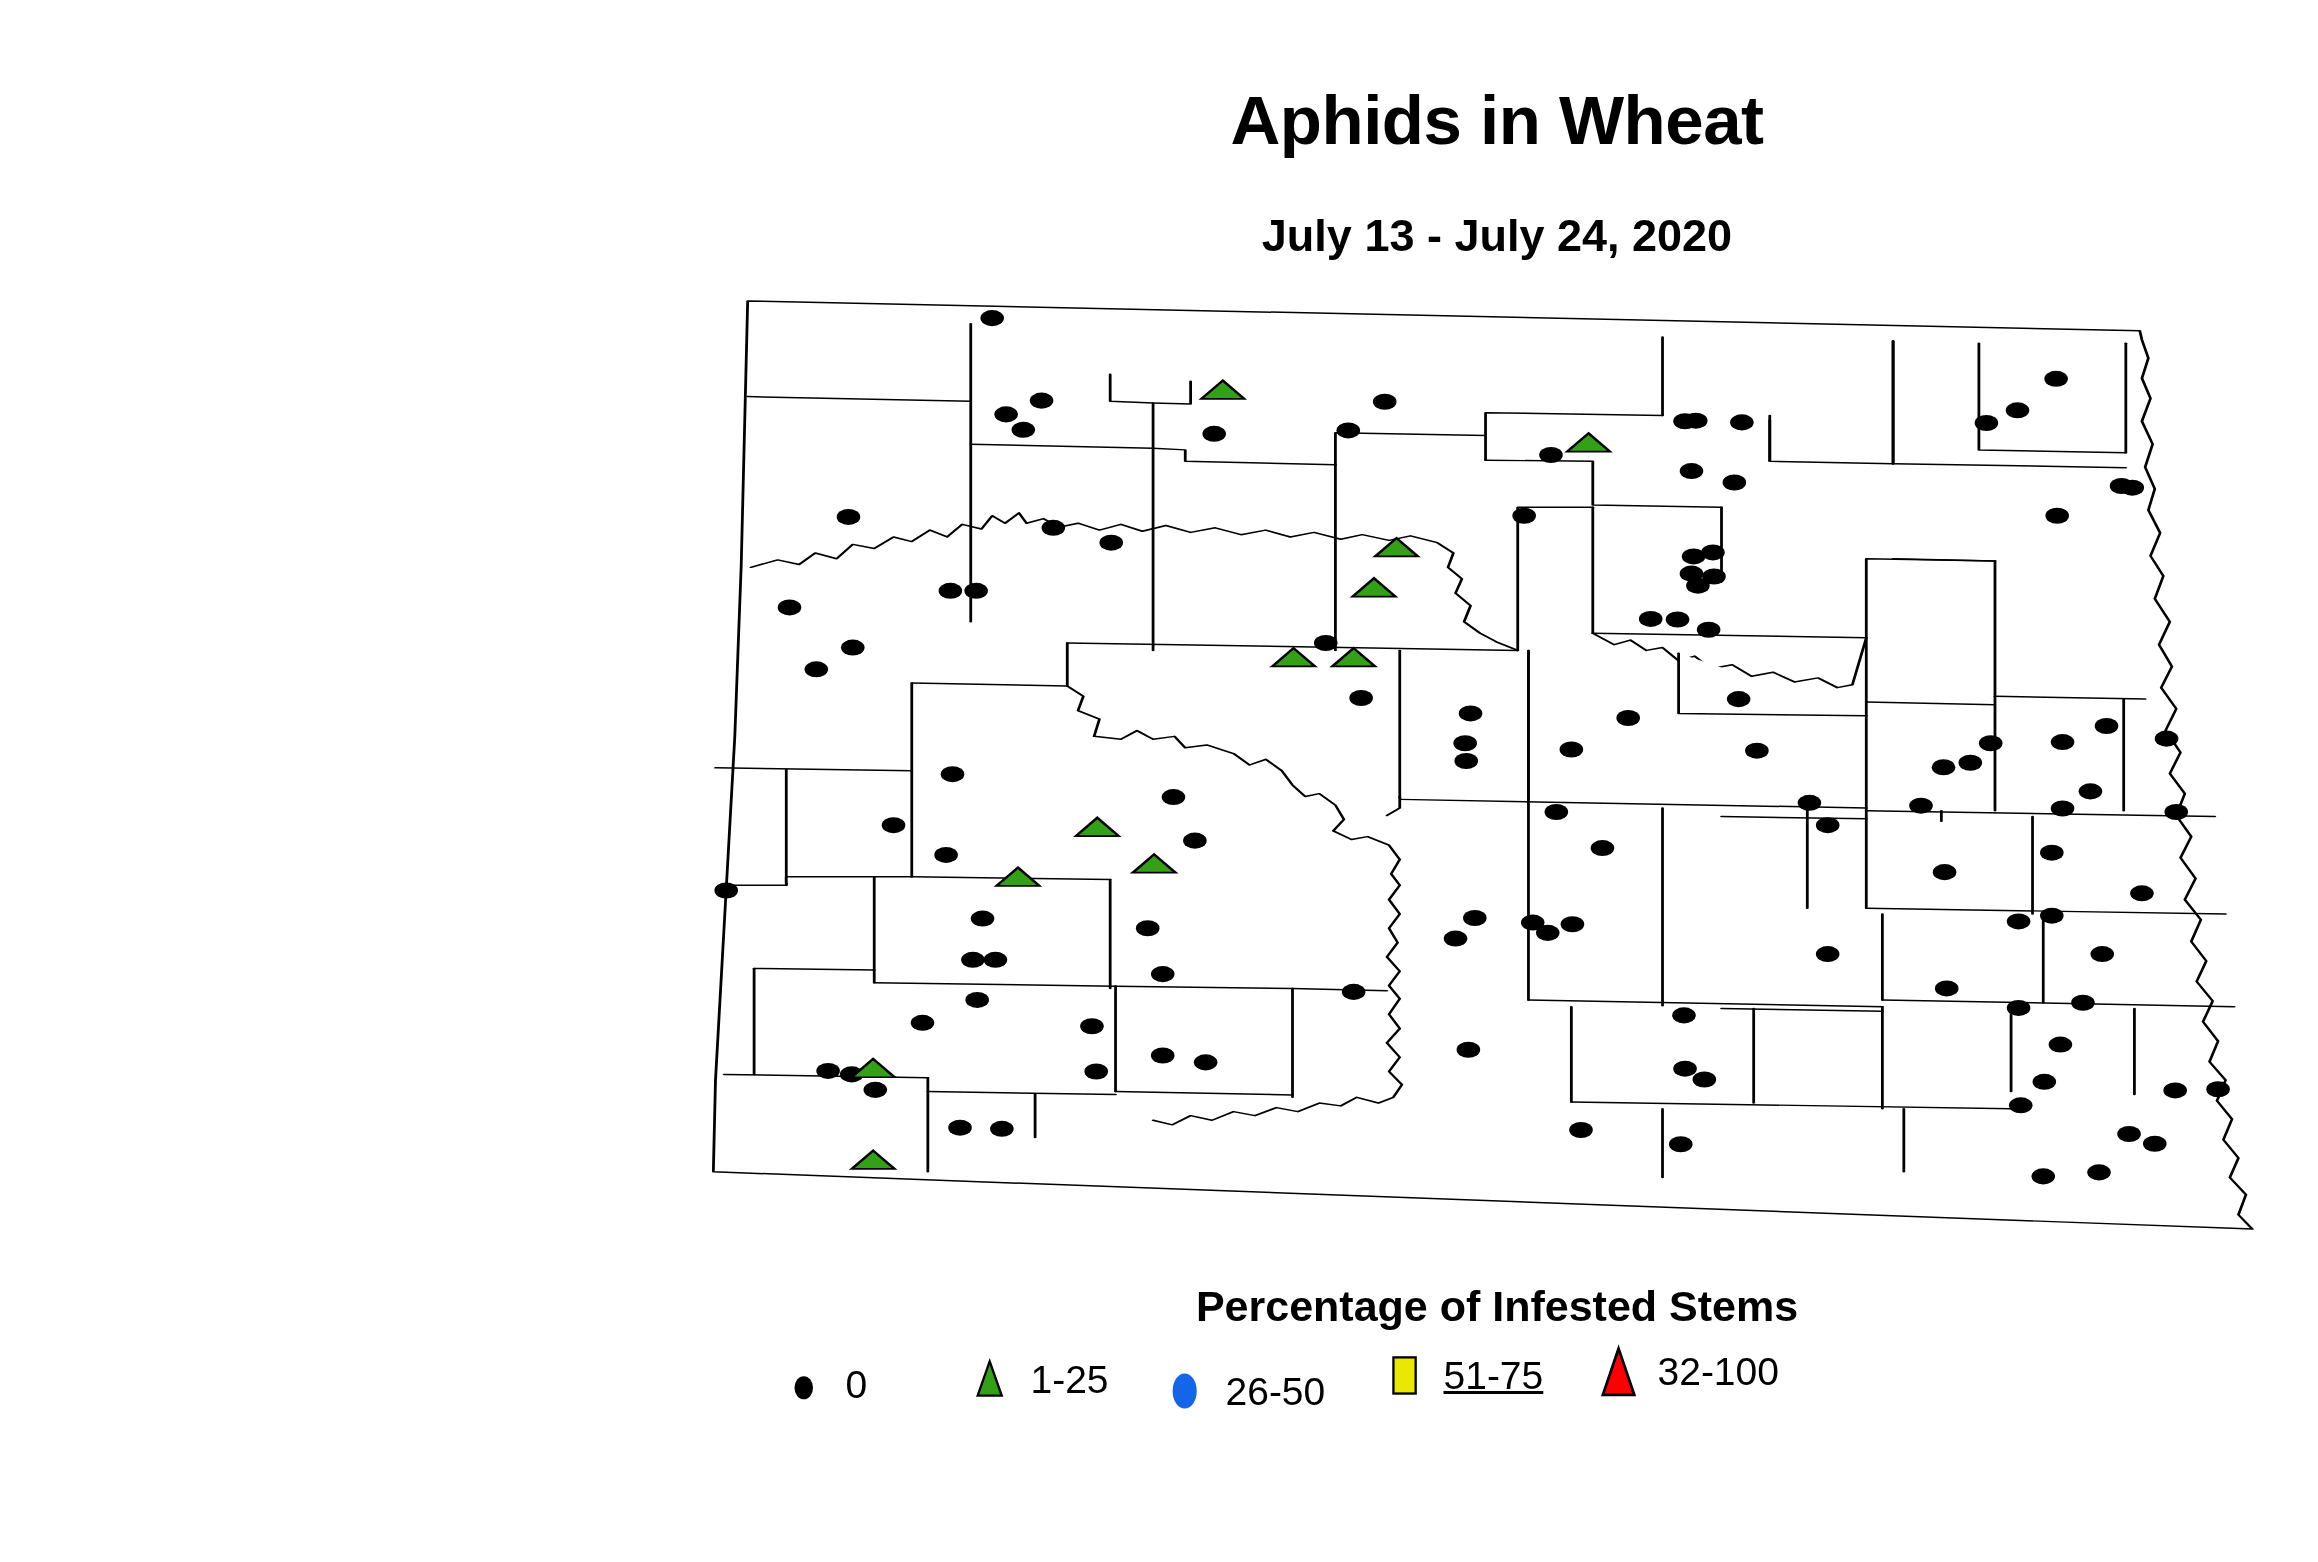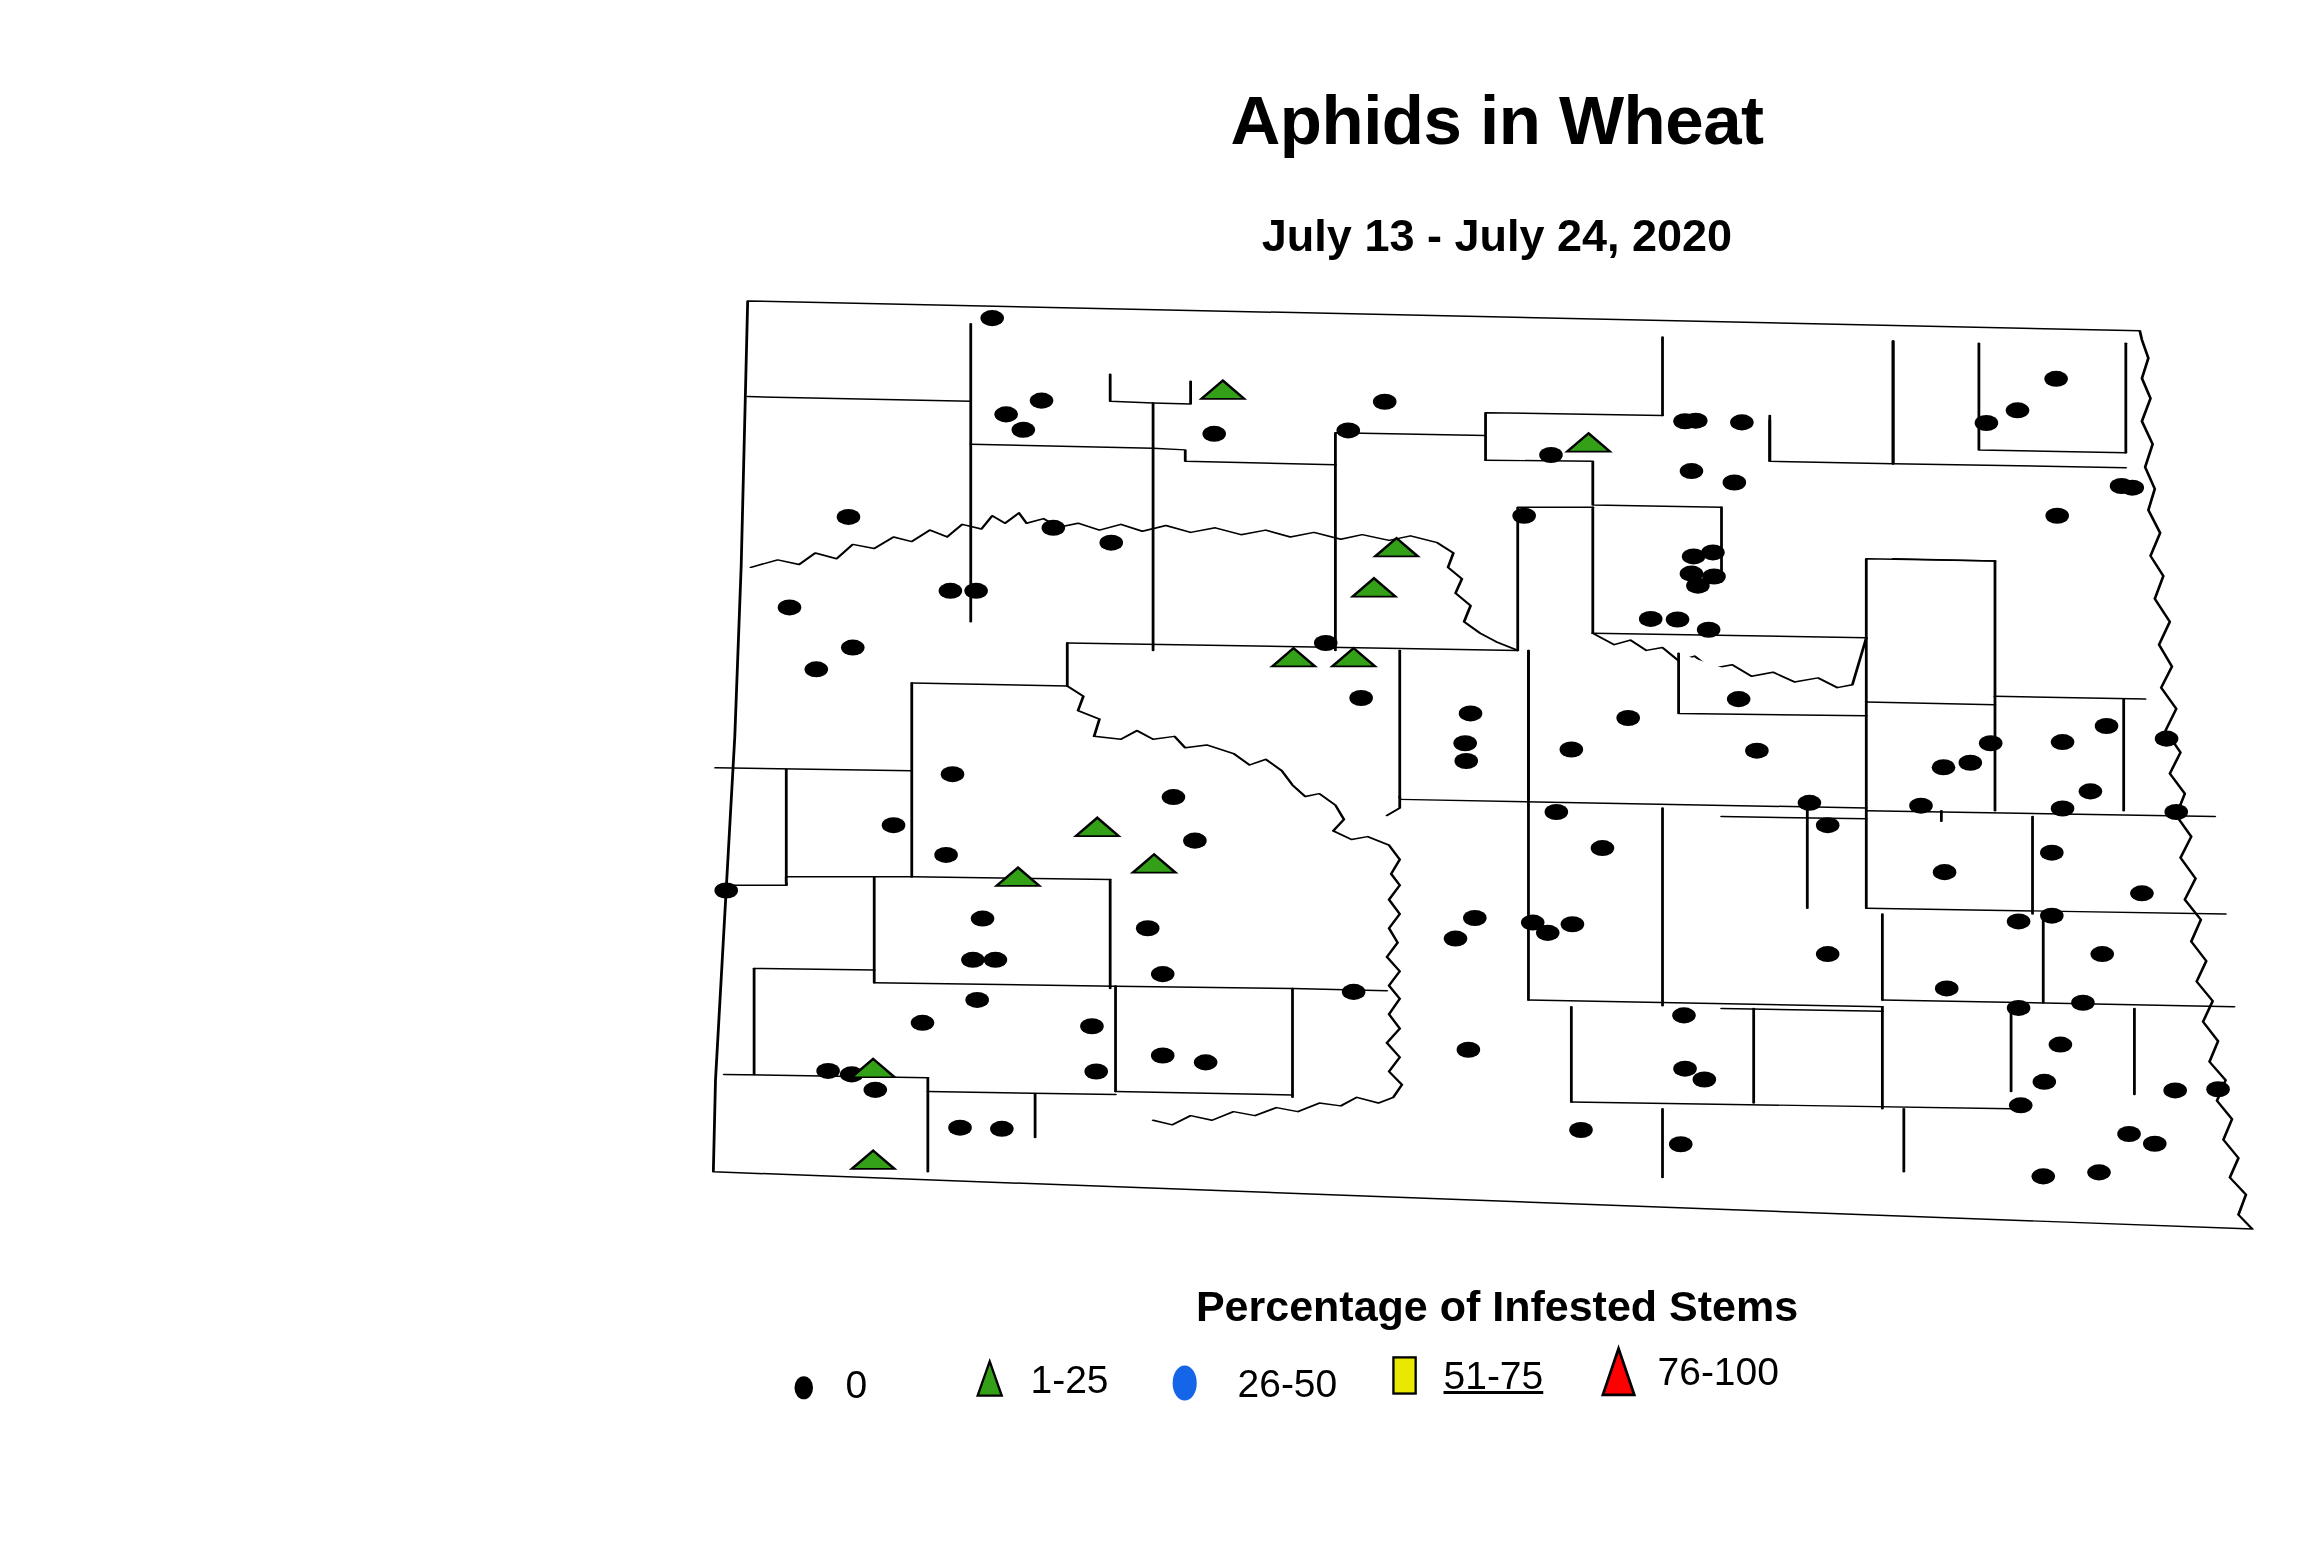--- a/index.html
+++ b/index.html
@@ -17,21 +17,21 @@
 
   #legend{position:absolute;left:0px;top:1285px;width:2994px;}
   #legend-title{width:2994px;text-align:center;font-size:43px;font-weight:bold;line-height:1;}
   #legend-items{position:absolute;left:788px;top:59px;width:1484px;height:70px;}
   .legend-item{position:absolute;height:70px;display:flex;align-items:center;}
   .legend-sym{width:51px;height:56px;position:relative;flex:0 0 51px;}
   .legend-sym svg{position:absolute;left:0;top:0;}
   .legend-label{font-size:39px;line-height:1;white-space:nowrap;padding-left:6.5px;}
   #li0{left:0px;top:5.6px;}
   #li1{left:185px;top:0px;}
-  #li2{left:380px;top:4px;gap:12px;}
+  #li2{left:380px;top:12px;}
   #li3{left:598px;top:-3.7px;text-decoration:underline;}
   #li4{left:812px;top:-7.4px;}
 </style>
 </head>
 <body>
 
 <div id="root">
 
   <div id="title">Aphids in Wheat</div>
   <div id="subtitle">July 13 - July 24, 2020</div>
@@ -333,20 +333,20 @@
         </span>
         <span class="legend-label">51-75</span>
       </div>
 
       <div class="legend-item" id="li4">
         <span class="legend-sym">
           <svg width="51" height="60" viewBox="0 0 110 130">
               <polygon points="40,10 74,110 6,110" fill="#FF0000" stroke="#000" stroke-width="6"></polygon>
             </svg>
         </span>
-        <span class="legend-label">76-100</span>
+        <span class="legend-label">32-100</span>
       </div>
 
     </div>
   </div>
 
 </div>
 
 
 </body></html>

